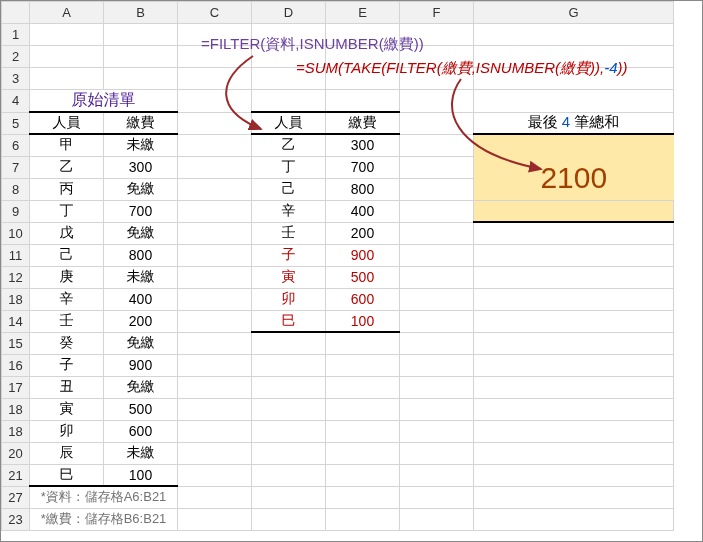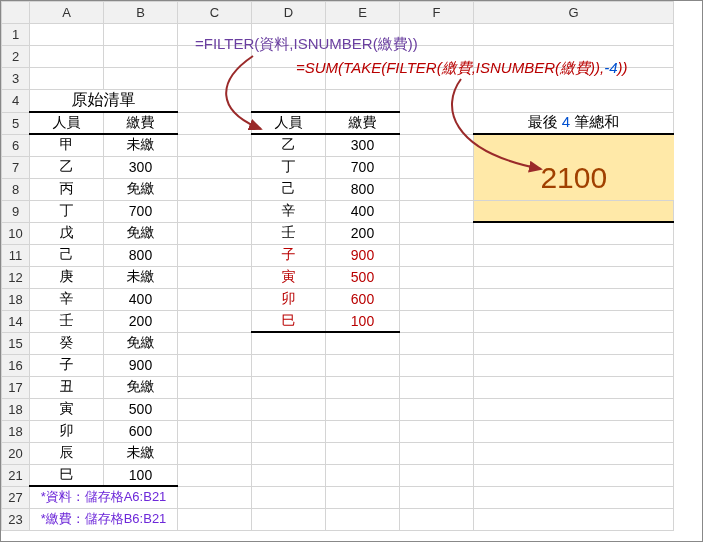--- a/index.html
+++ b/index.html
@@ -35,34 +35,34 @@
   }
   .rowhdr { width: 28px; }
   .colA { width: 74px; }
   .colB { width: 74px; }
   .colC { width: 74px; }
   .colD { width: 74px; }
   .colE { width: 74px; }
   .colF { width: 74px; }
   .colG { width: 200px; }
   .title-ab {
-    color: #000000;
+    color: #4c1d95;
     font-weight: bold;
     font-size: 16px;
   }
   .hdr-top-bot {
     border-top: 2px solid #000 !important;
     border-bottom: 2px solid #000 !important;
   }
   .bot-border { border-bottom: 2px solid #000 !important; }
   .red { color: #b90000; }
-  .note { color: #6d28d9; text-align: left; padding-left: 4px; font-size: 13px; }
+  .note { color: #737373; text-align: left; padding-left: 4px; font-size: 13px; }
   .formula1 {
     position: absolute;
-    left: 194px; top: 34px;
+    left: 200px; top: 34px;
     color: #6a3fa0;
     font-size: 15px;
   }
   .formula2 {
     position: absolute;
     left: 295px; top: 58px;
     color: #b90000;
     font-size: 15px;
     font-style: italic;
   }

